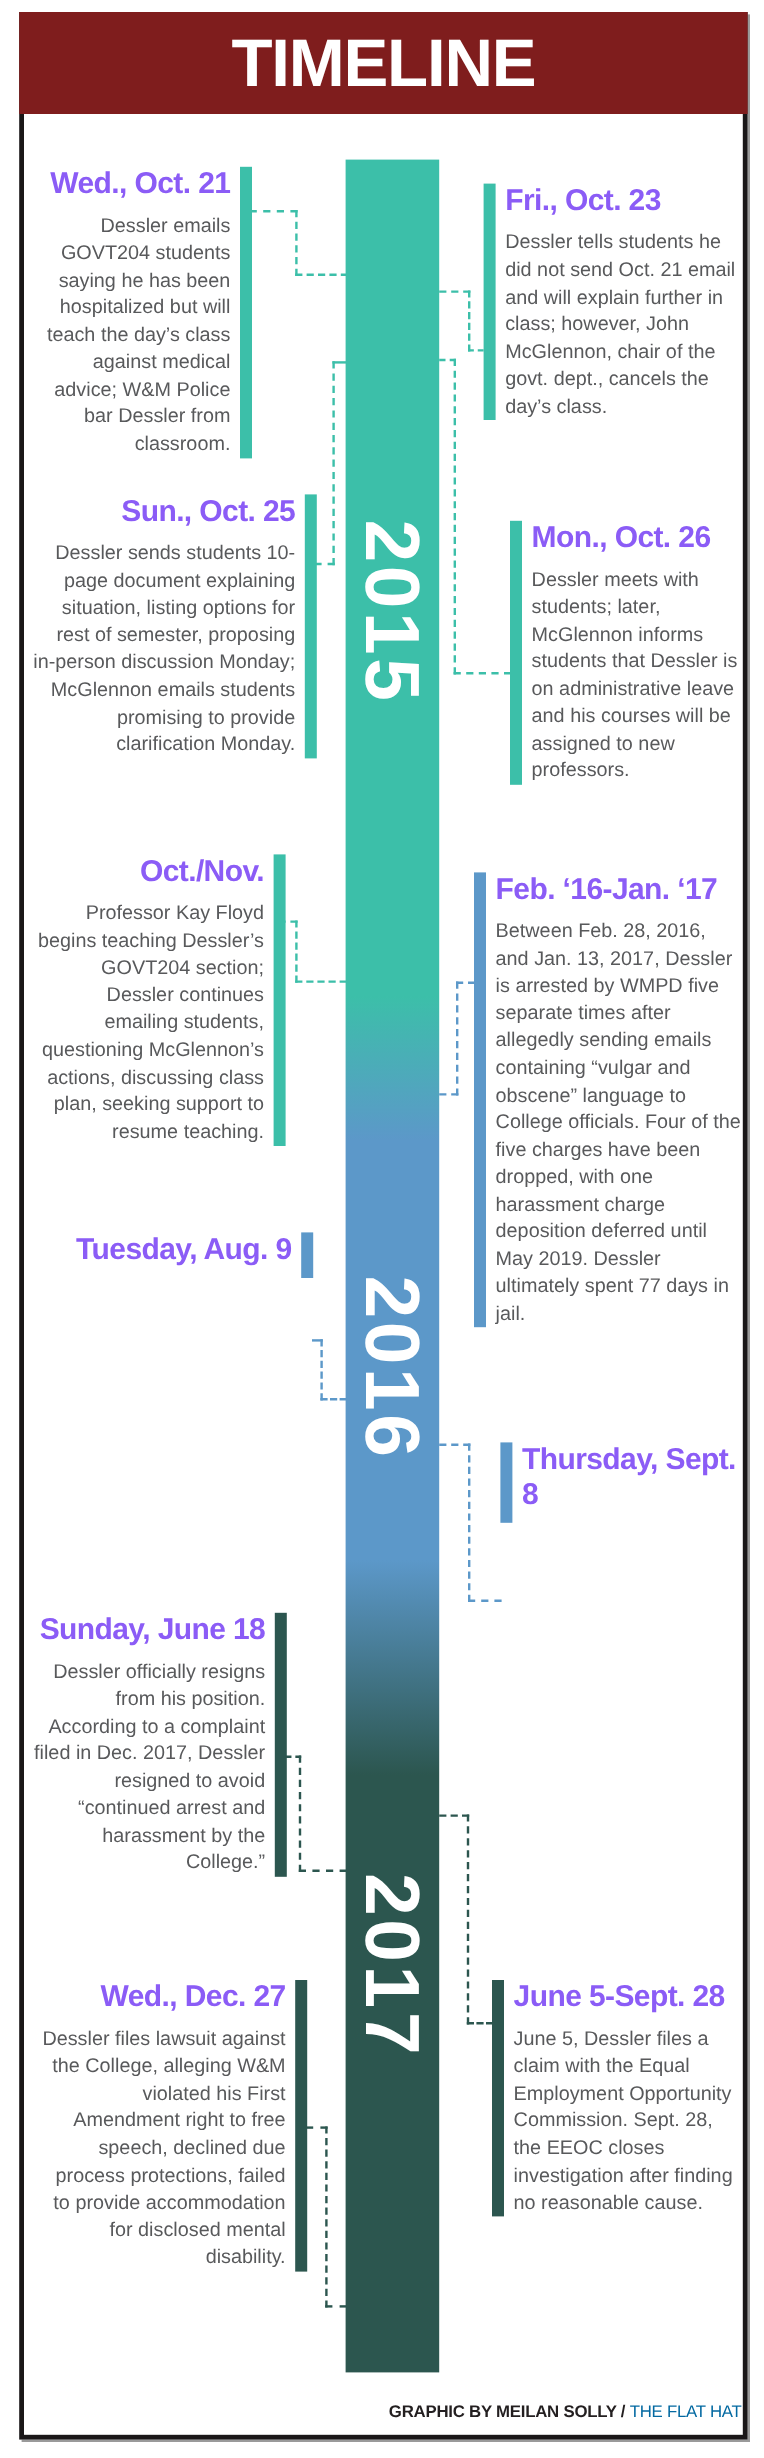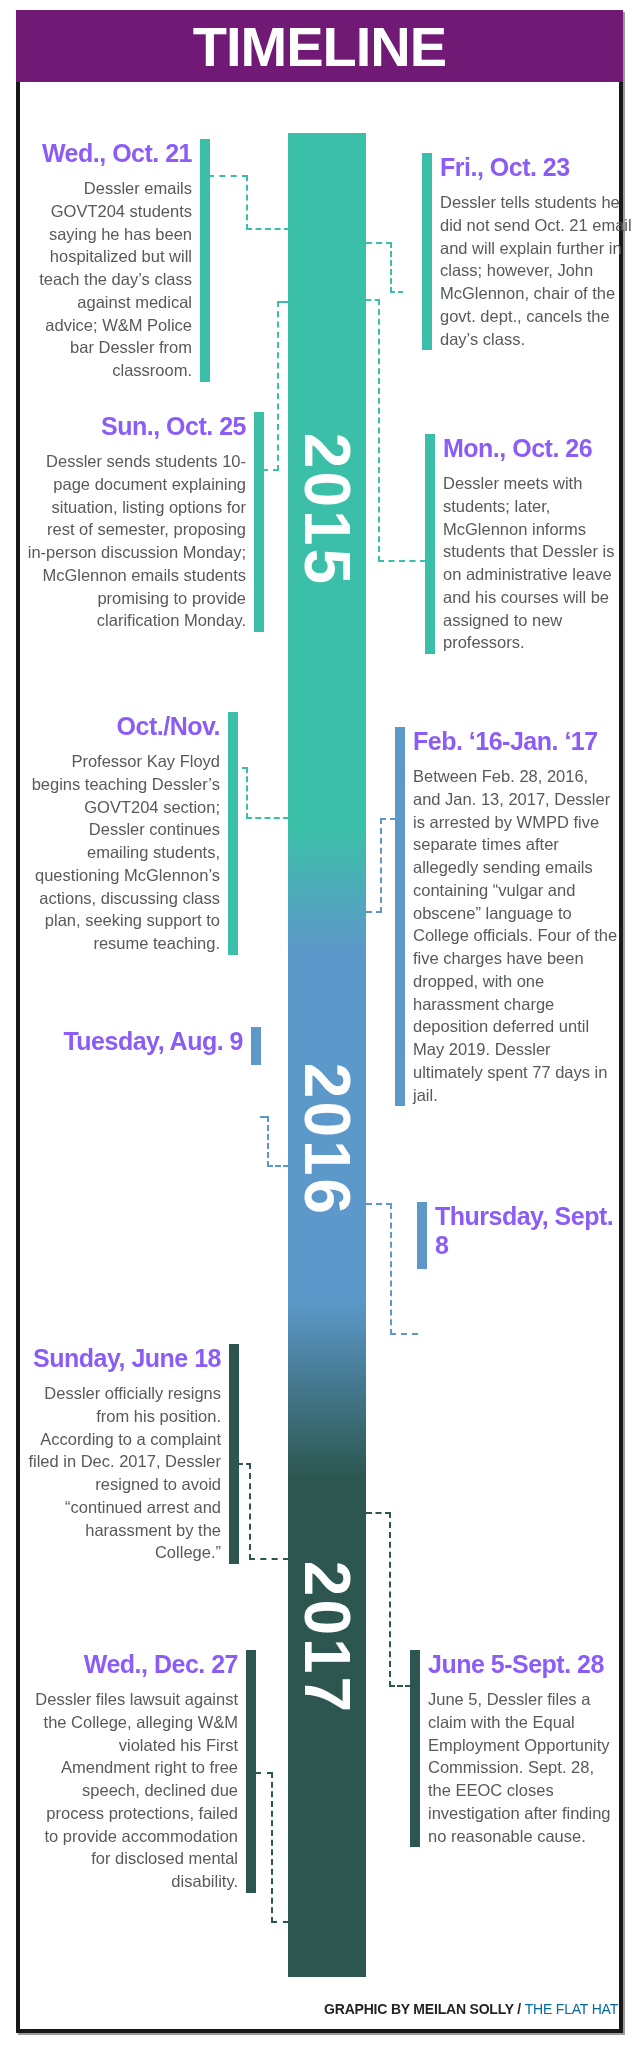--- a/index.html
+++ b/index.html
@@ -3,21 +3,21 @@
 <meta charset="utf-8">
 <style>
   html,body{margin:0;padding:0;background:#fff;}
   #canvas{position:relative;width:637px;height:2048px;background:#fff;overflow:hidden;
           font-family:"Liberation Sans",sans-serif;}
   
   .frame{position:absolute;left:16px;top:10px;width:607px;height:2023px;
          border:4px solid #1a1718;box-sizing:border-box;background:#fff;
          box-shadow:2px 2px 0 #9a9a9a;}
   
-  .header{position:absolute;left:16px;top:10px;width:607px;height:72px;background:#701a75;
+  .header{position:absolute;left:16px;top:10px;width:607px;height:85px;background:#7f1d1d;
           display:flex;align-items:center;justify-content:center;}
   .header h1{margin:0;color:#fff;font-size:56px;font-weight:bold;letter-spacing:-1px;}
 
   
   .timeline-bar{position:absolute;left:288px;top:133px;width:78px;height:1844px;
     background:linear-gradient(180deg,
       #3cbfa9 0%, #3cbfa9 37.8%,
       #5c98c9 44.3%, #5c98c9 63.3%,
       #2c564f 73.0%, #2c564f 100%);}
   .year{position:absolute;left:227px;width:200px;height:78px;line-height:78px;
@@ -35,21 +35,21 @@
   .event.right{flex-direction:row;}
   .event.right .ev-body{text-align:left;margin-left:8px;}
   .event h2{margin:0 0 9px 0;font-size:25px;font-weight:bold;color:#8b5cf6;letter-spacing:-0.5px;}
   .event p{margin:0;font-size:16.5px;line-height:1.38;color:#58595b;}
   .teal .ev-bar{background:#3cbfa9;}
   .blue .ev-bar{background:#5c98c9;}
   .green .ev-bar{background:#2c564f;}
 
   
   .e0{left:30px;top:139px;width:180px;}
-  .e1{left:422px;top:153px;width:215px;}
+  .e1{left:403px;top:153px;width:215px;}
   .e2{left:26px;top:412px;width:238px;}
   .e3{left:425px;top:434px;width:195px;}
   .e4{left:30px;top:712px;width:208px;}
   .e5{left:395px;top:727px;width:225px;}
   .e6{left:26px;top:1027px;width:235px;}
   .e7{left:417px;top:1202px;width:205px;}
   .e8{left:24px;top:1344px;width:215px;}
   .e9{left:28px;top:1650px;width:228px;}
   .e10{left:410px;top:1650px;width:208px;}
 

